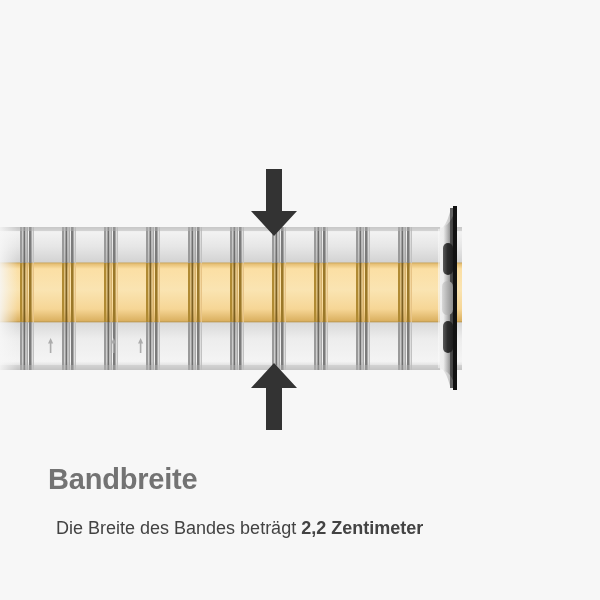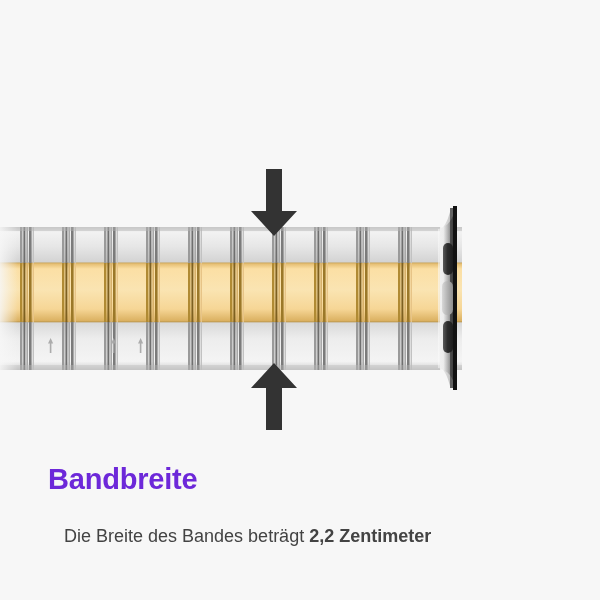--- a/index.html
+++ b/index.html
@@ -60,26 +60,26 @@
   #caption {
     position: absolute;
     left: 48px;
     top: 462px;
     width: 520px;
   }
   #heading {
     margin: 0;
     font-size: 29px;
     font-weight: bold;
-    color: #6d28d9;
+    color: #737373;
     letter-spacing: -0.2px;
     line-height: 1.2;
   }
   #subtitle {
-    margin: 16px;
+    margin: 8px;
     padding-top: 12px;
     font-size: 18px;
     color: #434343;
     line-height: 1.3;
     white-space: nowrap;
   }
   #subtitle .measure {
     font-weight: bold;
   }
 </style>

